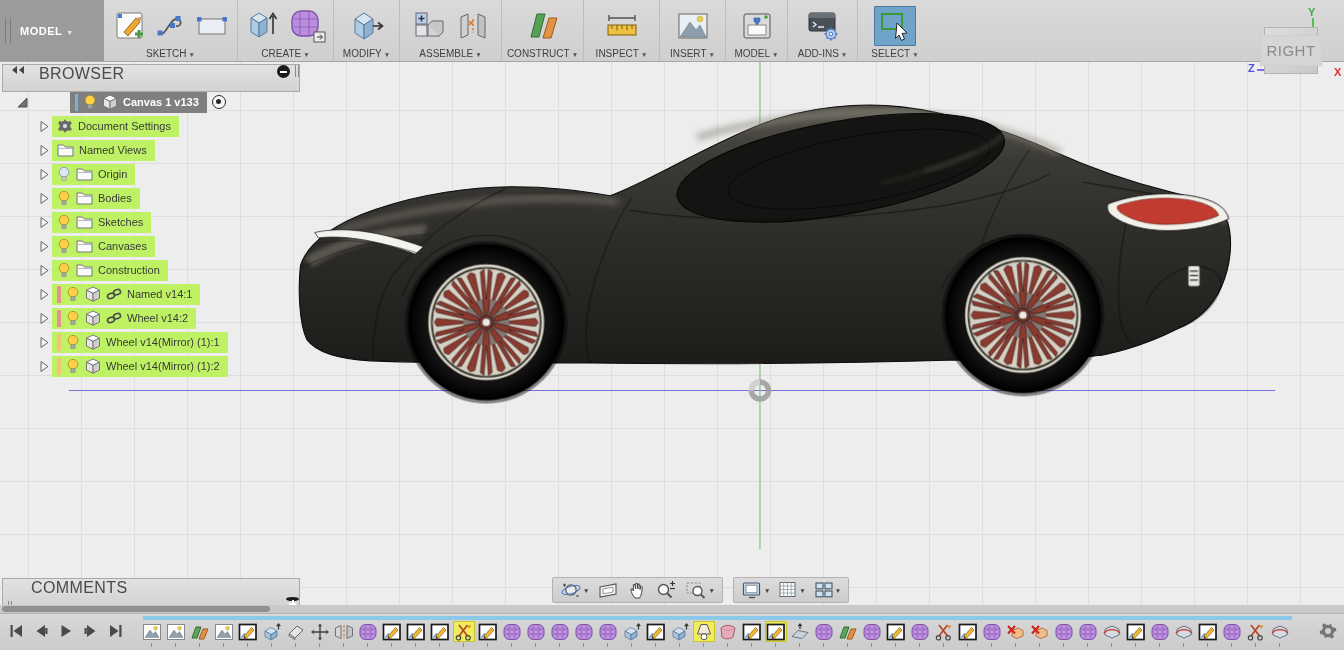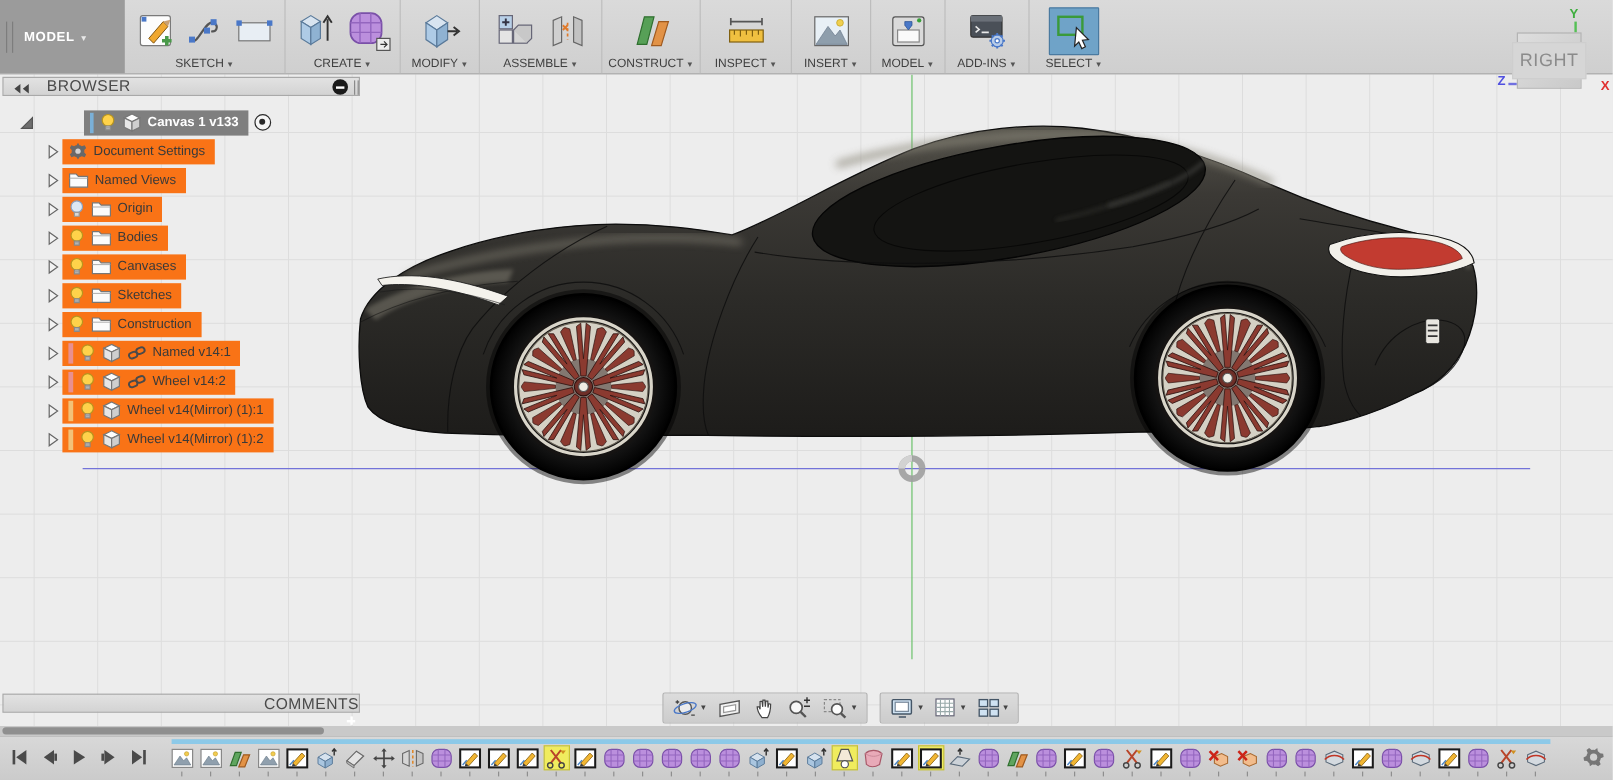--- a/index.html
+++ b/index.html
@@ -34,39 +34,39 @@
   .model-btn .car5 { font-size:7px; margin-left:4px; color:#e8e8e8; }
   .tb-group { display:flex; flex-direction:column; align-items:center; justify-content:flex-start;
     border-right:1px solid #bdbdbd; padding-top:6px; }
   .tb-icons { display:flex; align-items:center; gap:8px; height:40px; }
   .tb-label { font-size:10px; color:#3f3f3f; margin-top:2px; white-space:nowrap; }
   .tb-label .car5 { font-size:6.5px; color:#555; margin-left:2px; }
   .sel-bg { background:#6fa3c8; border:1px solid #4a7aa0; padding:2px; border-radius:1px; }
 
   
   .panel-bar {
-    height:16px; background:linear-gradient(#e2e2e2,#d3d3d3);
-    border:1px solid #a9a9a9; display:flex; align-items:flex-end;
-    font-size:13px; color:#4a4a4a; letter-spacing:.4px;
+    height:28px; background:linear-gradient(#e2e2e2,#d3d3d3);
+    border:1px solid #a9a9a9; display:flex; align-items:flex-start;
+    font-size:16px; color:#4a4a4a; letter-spacing:.4px;
   }
   .circle-btn { width:13px; height:13px; border-radius:50%; background:#1a1a1a; position:relative; }
   .circle-btn:before, .circle-btn.plus:after { content:""; position:absolute; background:#fff; }
   .circle-btn:before { left:3px; top:6px; width:7px; height:1.5px; }
   .circle-btn.plus:after { left:6px; top:3px; width:1.5px; height:7px; }
   .grip2 { width:4px; height:12px; border-left:1px solid #8a8a8a; border-right:1px solid #8a8a8a; margin-left:5px; }
 
   #browser-header { left:2px; top:64px; width:298px; }
   #comments-bar  { left:2px; top:578px; width:298px;flex-direction:column; }
 
   
   #browser-tree { left:2px; top:90px; width:300px; }
   .brow { display:flex; align-items:center; height:24px; padding-left:34px; }
   .brow.root { padding-left:12px; }
   .tri { width:16px; display:flex; justify-content:center; align-items:center; flex:none; }
-  .chip { display:flex; align-items:center; gap:5px; background:#f97316; height:21px; padding:0 8px 0 5px; }
+  .chip { display:flex; align-items:center; gap:5px; background:#bef264; height:21px; padding:0 8px 0 5px; }
   .brow.root .chip { background:#7f7f7f;margin-left:40px; }
   .blabel { font-size:11px; color:#3a3a3a; white-space:nowrap; }
   .brow.root .blabel { color:#ffffff; font-weight:bold; }
   .stripe { width:4px; height:17px; flex:none; }
   .accent { width:3px; height:17px; background:#7ab0d8; flex:none; }
   .radio-ic { width:14px; height:14px; border-radius:50%; border:1.5px solid #2a2a2a; background:#f6f6f6;
     margin-left:5px; position:relative; flex:none; }
   .radio-ic:before { content:""; position:absolute; left:3px; top:3px; width:5px; height:5px; border-radius:50%; background:#2a2a2a; }
   .bicon { display:flex; align-items:center; flex:none; }
 
@@ -520,21 +520,21 @@
               <path d="M5,11 h4 v3.2 h-4 Z" fill="#c8c8c8" stroke="#888"></path>
               <path d="M5,12.2 h4 M5,13.4 h4" stroke="#999" stroke-width="0.7"></path>
             </svg>
           </span>
           <span class="bicon">
             <svg width="17" height="14" viewBox="0 0 17 14">
               <path d="M1,2 h5.5 l1.8,2 H16 v9 H1 Z" fill="#fbfbfb" stroke="#777"></path>
               <path d="M1,5.5 H16" stroke="#aaa" stroke-width="0.8"></path>
             </svg>
           </span>
-          <span class="blabel">Canvases</span>
+          <span class="blabel">Sketches</span>
         </span>
       </div>
       <div class="brow">
         <span class="tri">
           <svg width="11" height="13" viewBox="0 0 11 13">
             <path d="M2,1.5 L9,6.5 L2,11.5 Z" fill="#f2f2f2" stroke="#666"></path>
           </svg>
         </span>
         <span class="chip">
           <span class="bicon">
@@ -543,21 +543,21 @@
               <path d="M5,11 h4 v3.2 h-4 Z" fill="#c8c8c8" stroke="#888"></path>
               <path d="M5,12.2 h4 M5,13.4 h4" stroke="#999" stroke-width="0.7"></path>
             </svg>
           </span>
           <span class="bicon">
             <svg width="17" height="14" viewBox="0 0 17 14">
               <path d="M1,2 h5.5 l1.8,2 H16 v9 H1 Z" fill="#fbfbfb" stroke="#777"></path>
               <path d="M1,5.5 H16" stroke="#aaa" stroke-width="0.8"></path>
             </svg>
           </span>
-          <span class="blabel">Sketches</span>
+          <span class="blabel">Canvases</span>
         </span>
       </div>
       <div class="brow">
         <span class="tri">
           <svg width="11" height="13" viewBox="0 0 11 13">
             <path d="M2,1.5 L9,6.5 L2,11.5 Z" fill="#f2f2f2" stroke="#666"></path>
           </svg>
         </span>
         <span class="chip">
           <span class="bicon">

